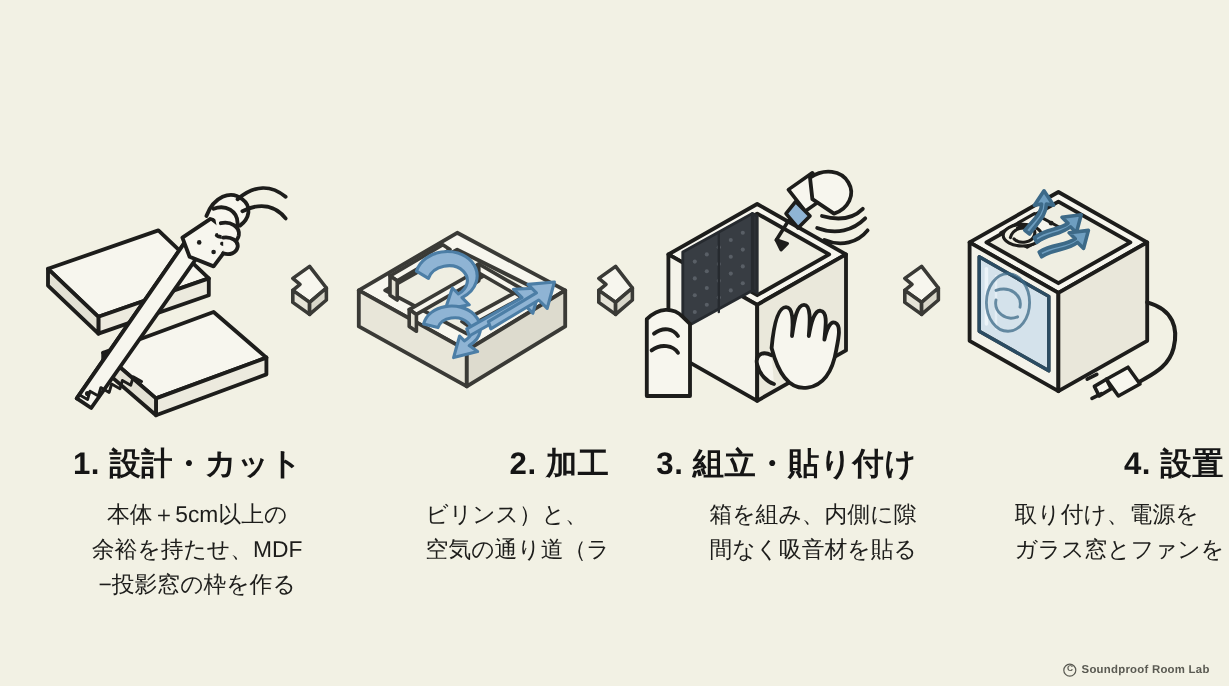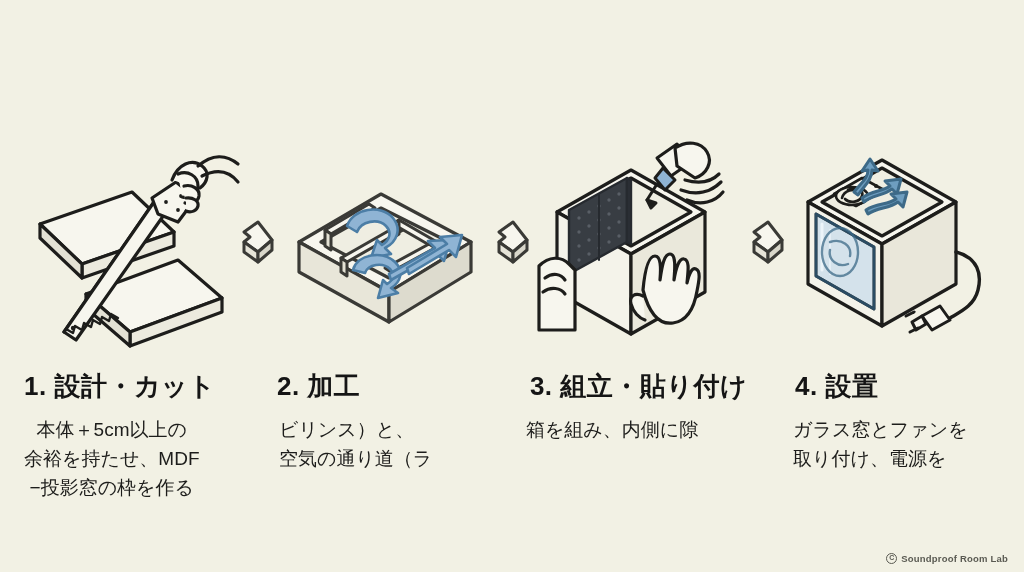--- a/index.html
+++ b/index.html
@@ -63,22 +63,22 @@
     top: 372px;
     width: 1024px;
     height: 170px;
     display: flex;
     align-items: flex-start;
   }
   .col {
     flex: 1 1 0;
     display: flex;
     flex-direction: column;
-    align-items: flex-start;
-    padding: 0 24px;
+    align-items: flex-end;
+    padding: 0 4px;
     box-sizing: border-box;
   }
   .step-title {
     font-size: 26px;
     font-weight: 700;
     letter-spacing: 0.5px;
     line-height: 1.1;
     margin: 0 0 14px 0;
     white-space: nowrap;
     color: #151515;
@@ -363,28 +363,29 @@
       <div class="step-body">
         <span>ビリンス）と、</span>
         <span>空気の通り道（ラ</span>
       </div>
     </div>
 
     <div class="col col-3">
       <div class="step-title">3. 組立・貼り付け</div>
       <div class="step-body">
         <span>箱を組み、内側に隙</span>
+        <span>間なく吸音材を貼る</span>
       </div>
     </div>
 
     <div class="col col-4">
       <div class="step-title">4. 設置</div>
       <div class="step-body">
+        <span>取り付け、電源を</span>
         <span>ガラス窓とファンを</span>
-        <span>取り付け、電源を</span>
       </div>
     </div>
 
   </div>
 
   <div class="footer">
     <span class="c-mark">C</span>
     <span>Soundproof Room Lab</span>
   </div>
 

